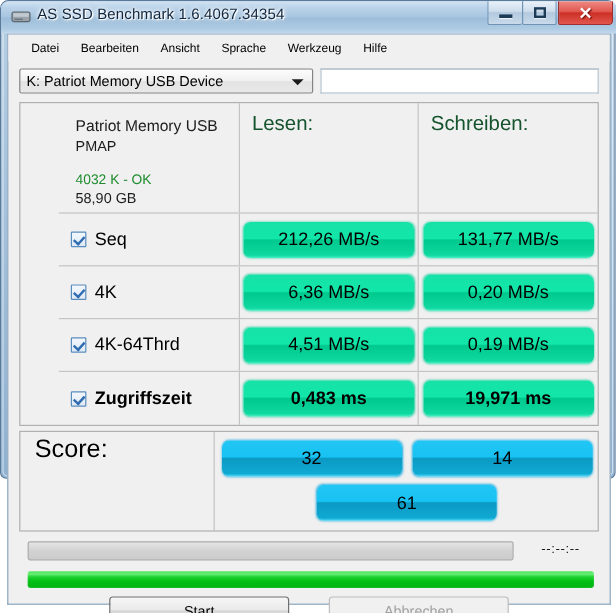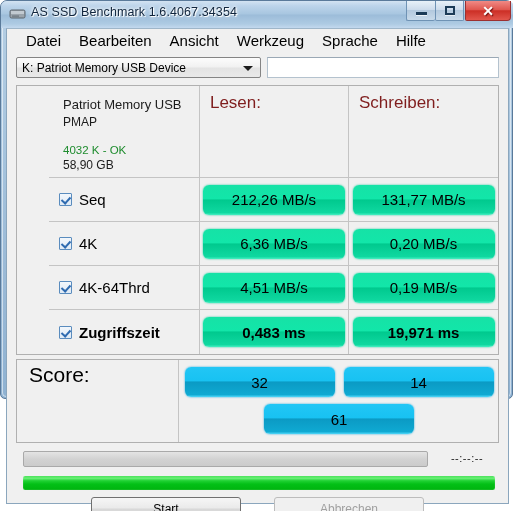--- a/index.html
+++ b/index.html
@@ -118,21 +118,21 @@
     position: absolute;
     left: 0; top: 0;
     width: 501px; height: 22px;
     display: flex;
     align-items: center;
     padding-left: 10px;
     box-sizing: border-box;
     background: #f0f0f0;
   }
   .menu-item {
-    font-size: 15px;
+    font-size: 10px;
     color: #000000;
     padding: 2px 9px;
     white-space: nowrap;
   }
 
   
   .combo {
     position: absolute;
     left: 9px; top: 28px;
     width: 245px; height: 21px;
@@ -224,21 +224,21 @@
   .dev-size {
     position: absolute;
     left: 14px; top: 72px;
     font-size: 12px;
     color: #1c1c1c;
   }
   .col-head {
     position: absolute;
     left: 10px; top: 7px;
     font-size: 17px;
-    color: #7f1d1d;
+    color: #14532d;
   }
 
   .chk-wrap {
     position: absolute;
     left: 10px; top: 0;
     height: 100%;
     display: flex;
     align-items: center;
     gap: 7px;
   }
@@ -416,22 +416,22 @@
       </div>
     </div>
   </div>
 
   <div class="client">
 
     <div class="menubar">
       <div class="menu-item">Datei</div>
       <div class="menu-item">Bearbeiten</div>
       <div class="menu-item">Ansicht</div>
+      <div class="menu-item">Sprache</div>
       <div class="menu-item">Werkzeug</div>
-      <div class="menu-item">Sprache</div>
       <div class="menu-item">Hilfe</div>
     </div>
 
     <div class="combo">
       <div class="combo-text">K: Patriot Memory USB Device</div>
       <div class="combo-arrow"></div>
     </div>
 
     <input class="textfield" type="text" value="" style="">
 

